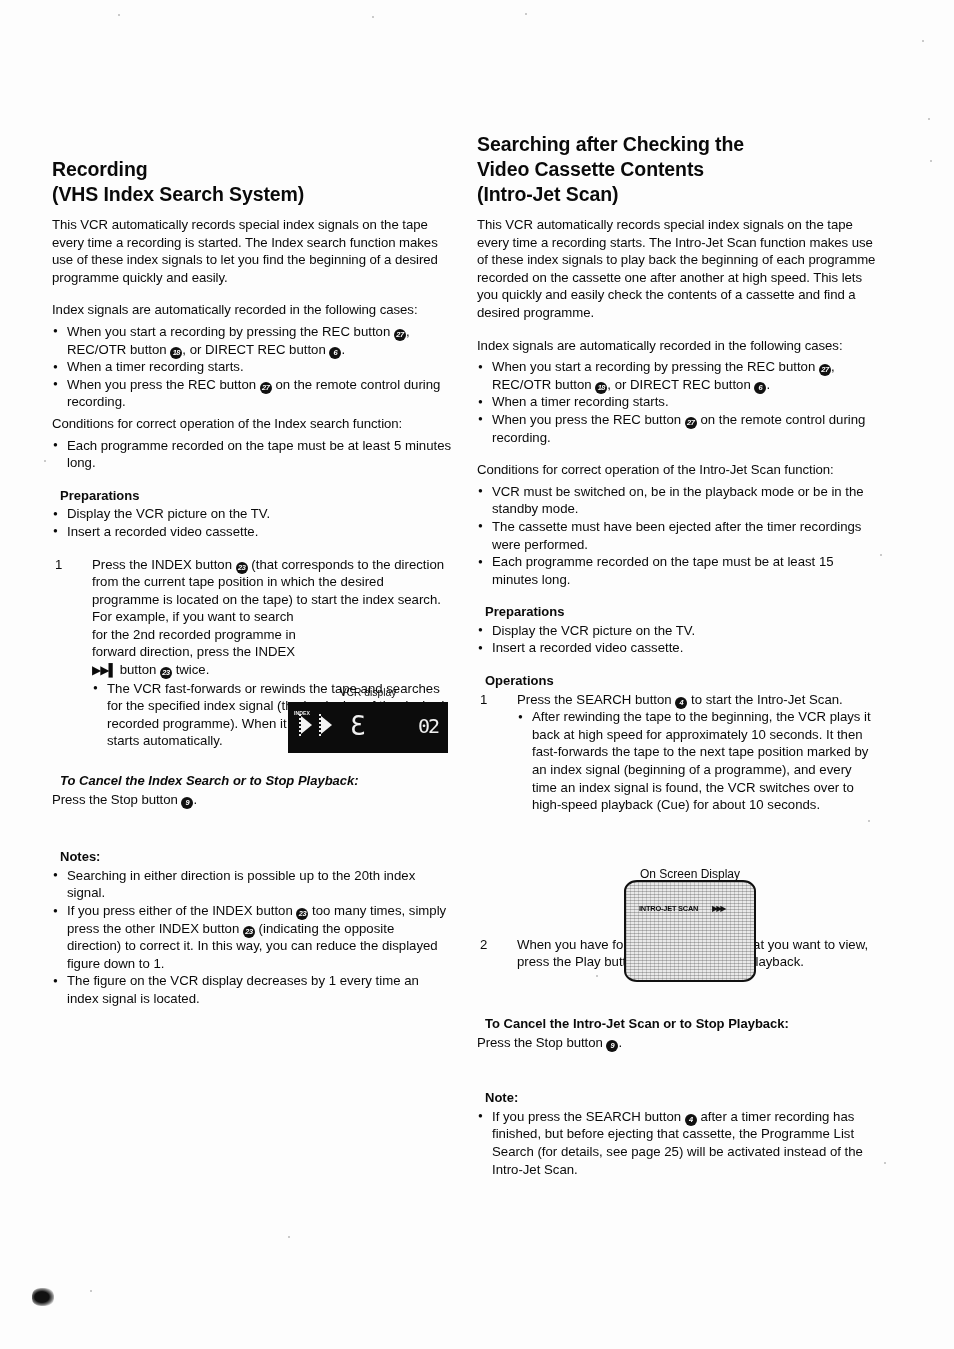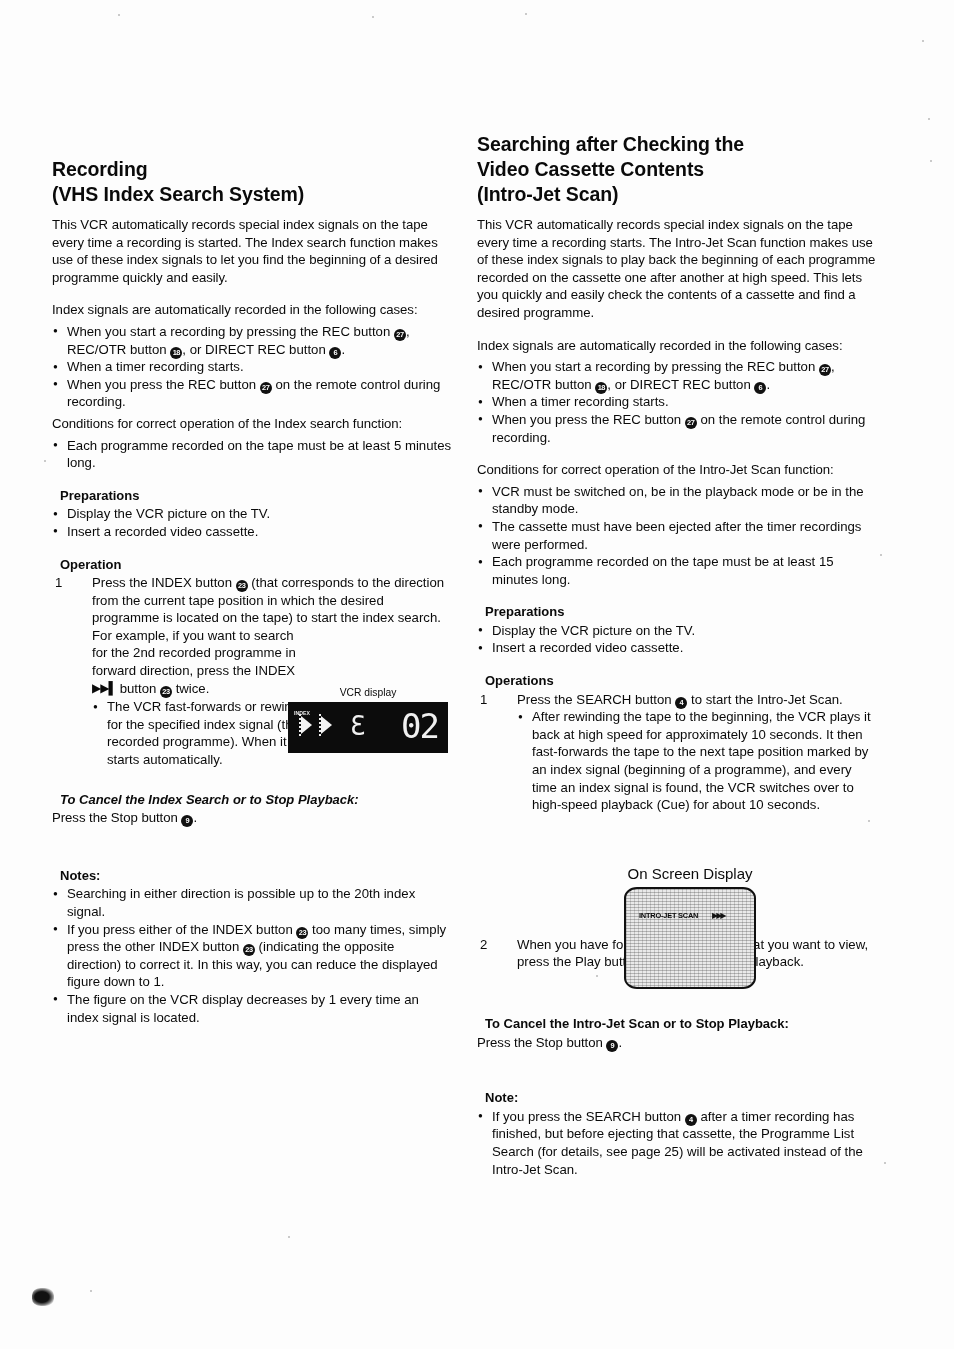--- a/index.html
+++ b/index.html
@@ -102,20 +102,21 @@
     color: #fff;
     font-size: 7.4px;
     line-height: 12px;
     text-align: center;
     font-weight: bold;
     vertical-align: 0px;
     font-family: "Liberation Sans", sans-serif;
     letter-spacing: -0.4px;
     position: relative;
     top: 1px;
+    font-style: italic;
   }
 
   .ff-glyph {
     font-size: 12px;
     letter-spacing: -1px;
     position: relative;
     top: -0.5px;
   }
 
   
@@ -177,37 +178,37 @@
     line-height: 26px;
     font-family: "DejaVu Sans Mono", monospace;
     transform: scaleX(-1);
     font-weight: normal;
   }
   .vcr-seg02 {
     position: absolute;
     right: 10px;
     top: 10px;
     color: #f0f0f0;
-    font-size: 34px;
+    font-size: 20px;
     line-height: 28px;
     font-family: "DejaVu Sans Mono", monospace;
     letter-spacing: -2px;
   }
 
   
   .osd-fig {
     position: absolute;
     left: 600px;
     top: 868px;
     width: 180px;
   }
   .osd-cap {
-    font-size: 15px;
+    font-size: 12px;
     text-align: center;
-    margin-bottom: 7px;
+    margin-bottom: 0;
     line-height: 12px;
   }
   .osd-tv {
     position: relative;
     width: 128px;
     height: 98px;
     margin: 0 auto;
     border: 2px solid #111;
     border-radius: 13px / 11px;
     background:
@@ -279,21 +280,20 @@
     <ul class="bullets">
         <li>Each programme recorded on the tape must be at least 5 minutes long.</li>
       </ul>
 
     <h2 class="sub">Preparations</h2>
     <ul class="bullets">
         <li>Display the VCR picture on the TV.</li>
         <li>Insert a recorded video cassette.</li>
       </ul>
 
-    <h2 class="sub">Operation</h2>
 
     <ol class="steps">
       <li>
         <span class="num">1</span>
         <span>Press the INDEX button <span class="badge">23</span> (that corresponds to the direction from the current tape position in which the desired programme is located on the tape) to start the index search.</span>
         <div style="height:0"></div>
         <span style="display:block; width:218px;">For example, if you want to search for the 2nd recorded programme in forward direction, press the INDEX <span class="ff-glyph">▶▶▌</span> button <span class="badge">23</span> twice.</span>
         <ul class="bullets" style="margin-top:0;margin-bottom:0;">
             <li>The VCR fast-forwards or rewinds the tape and searches for the specified index signal (the beginning of the desired recorded programme). When it has been found, playback starts automatically.</li>
           </ul>

